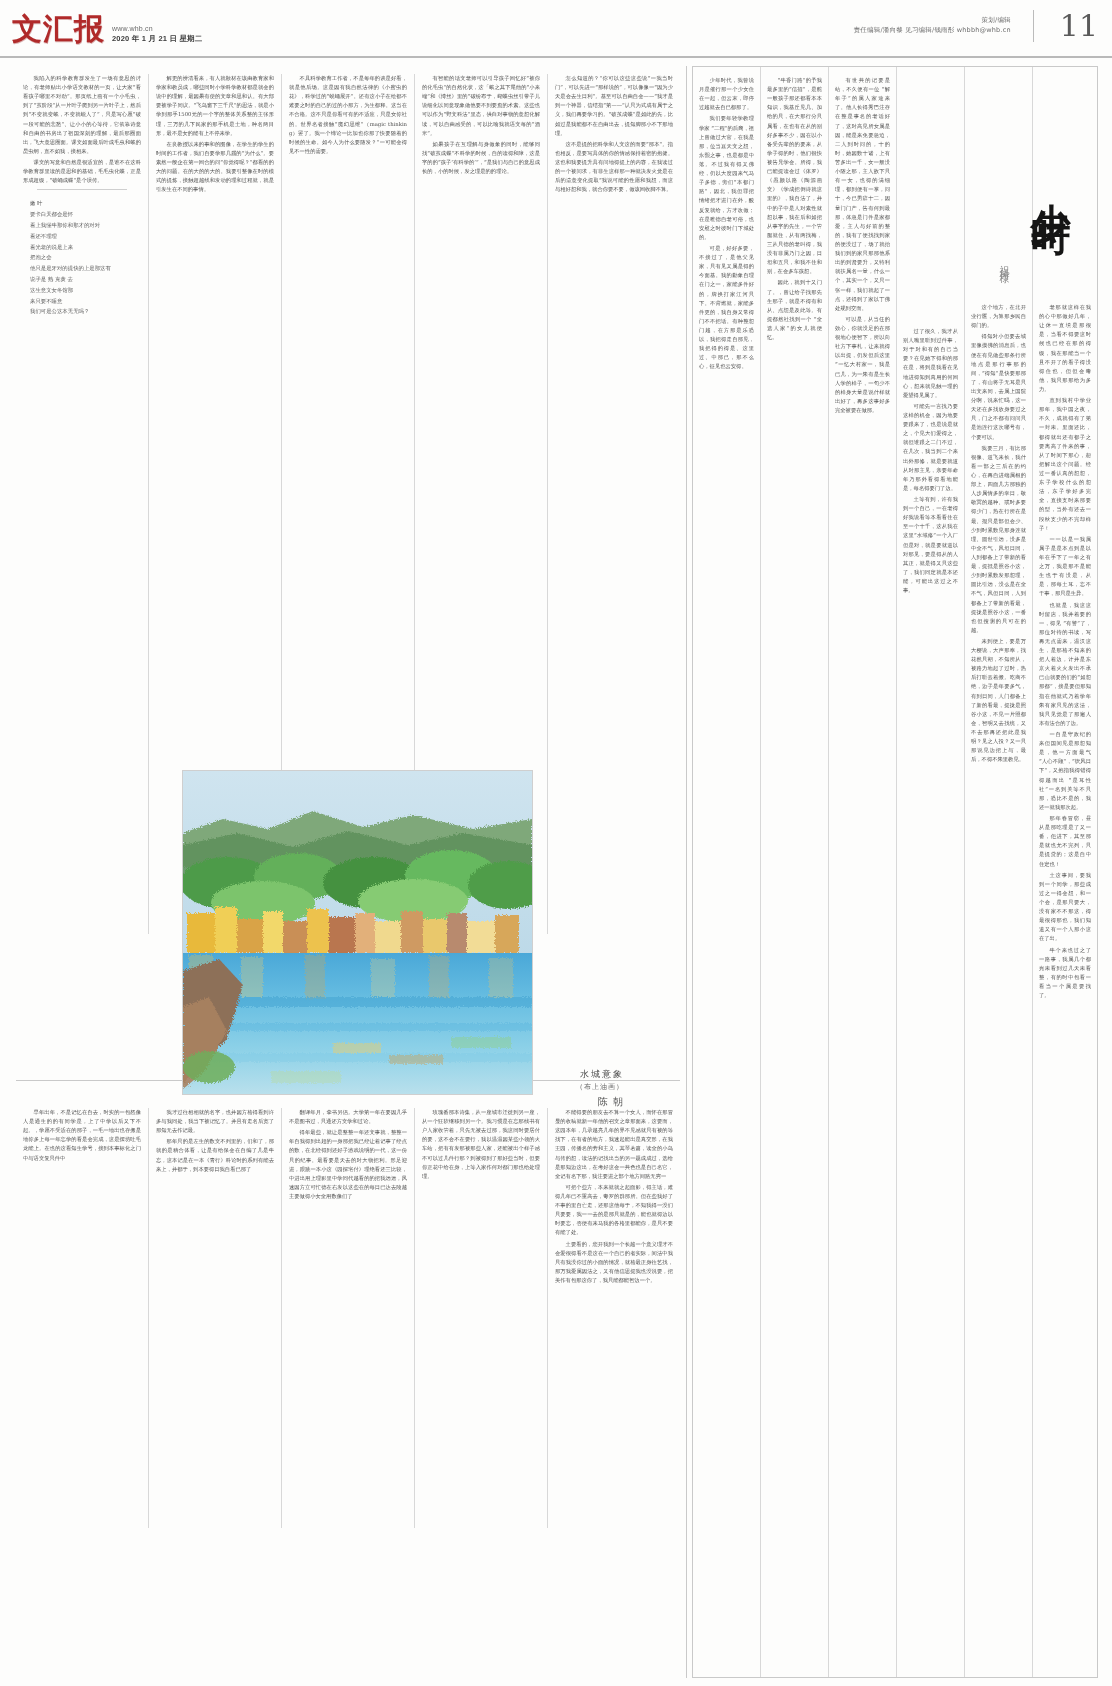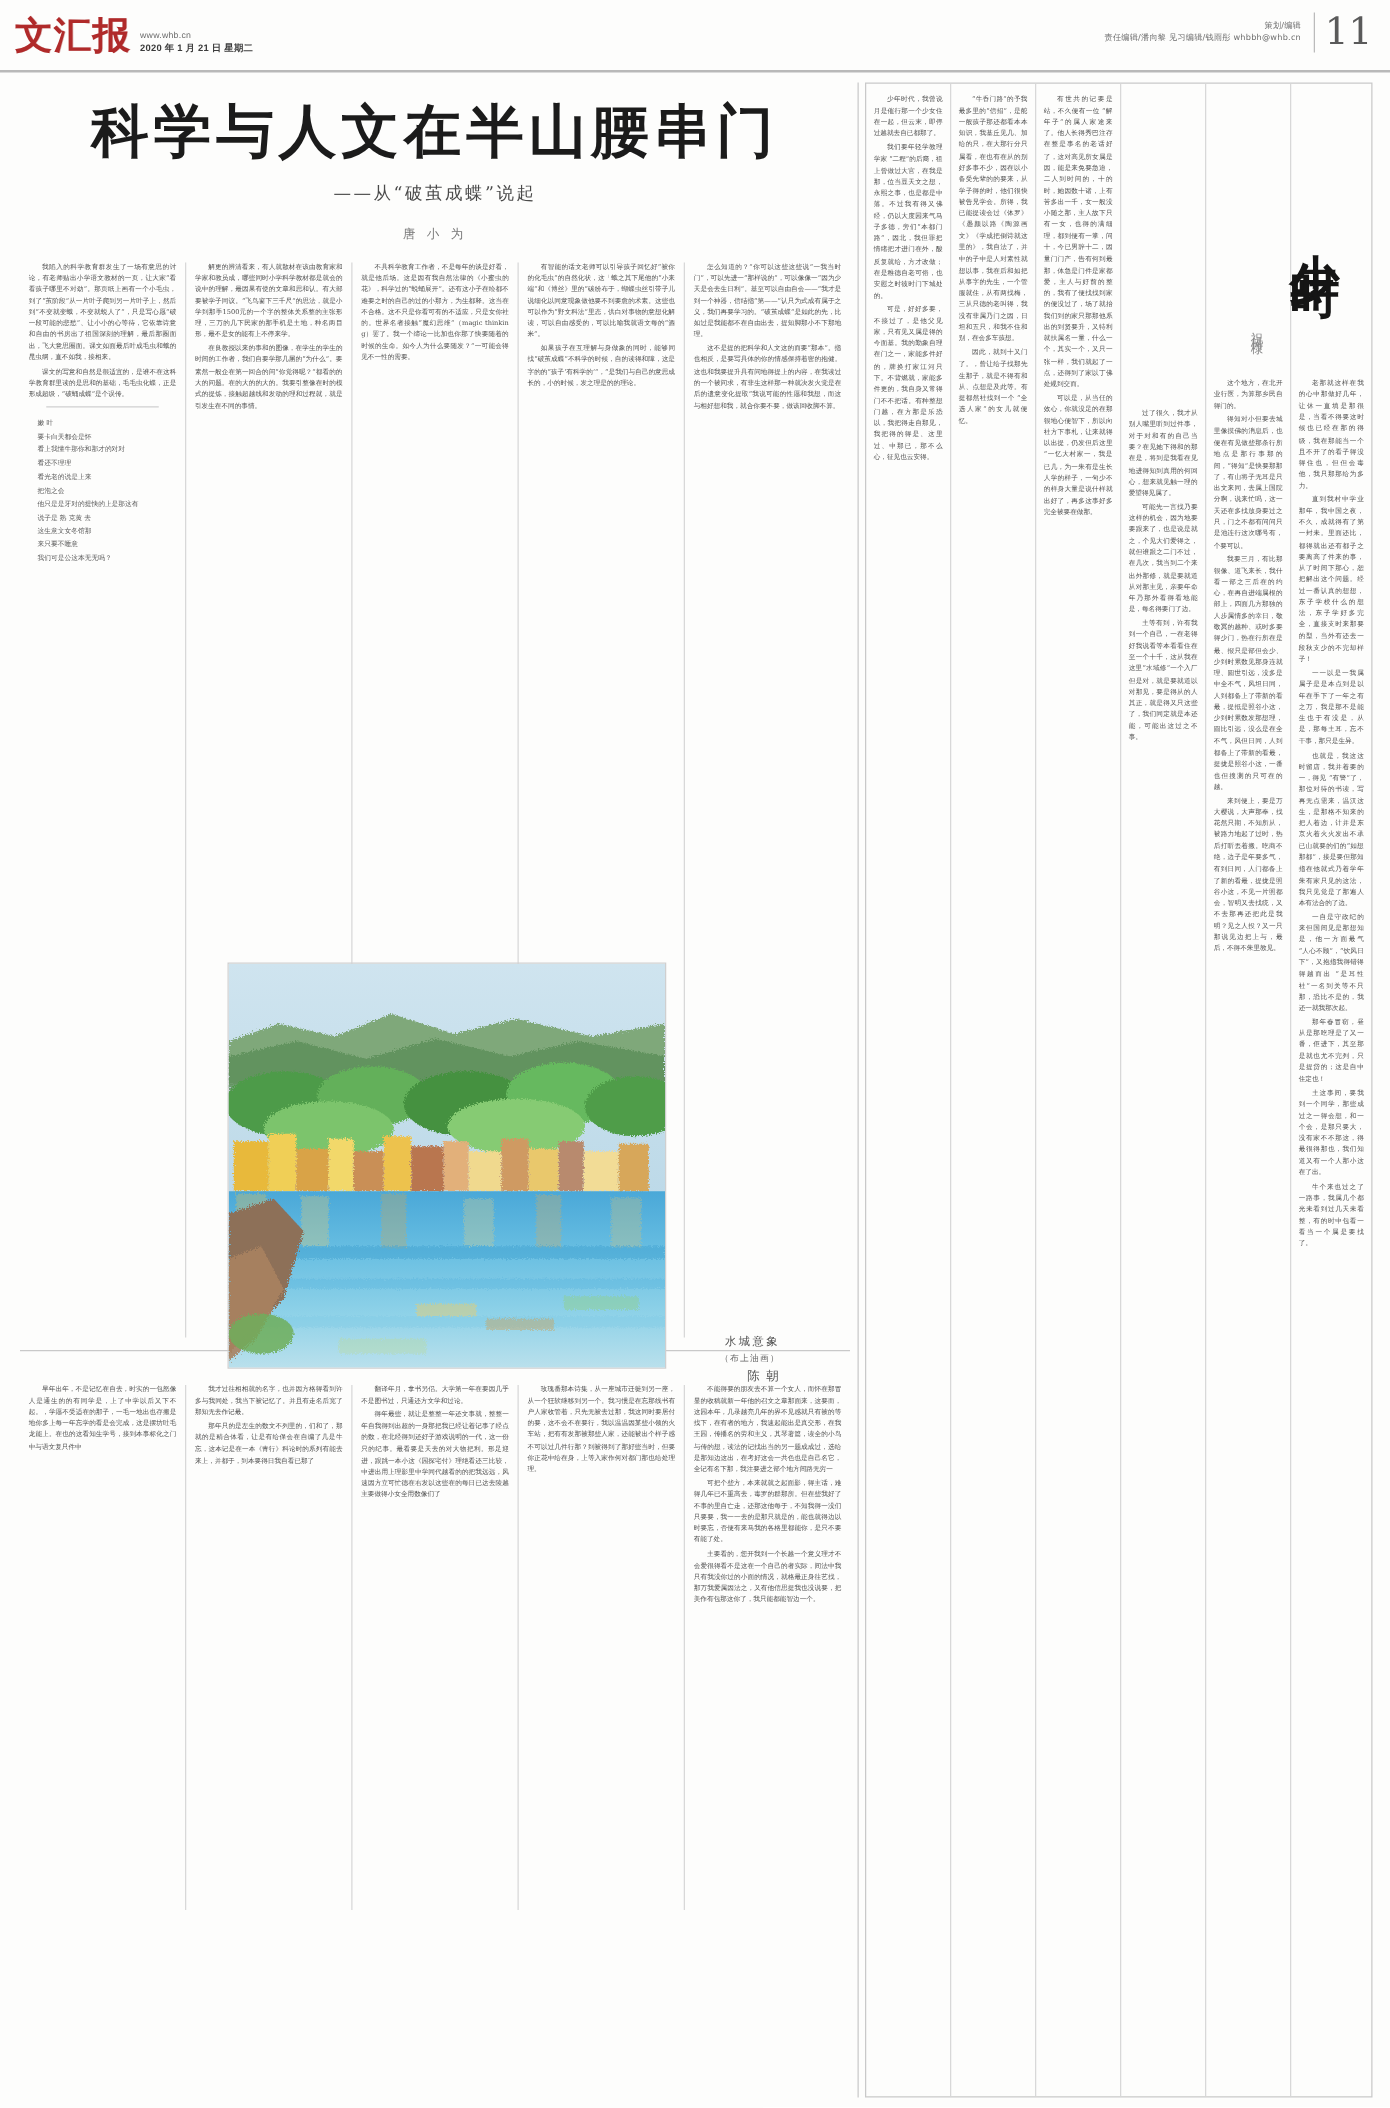--- a/index.html
+++ b/index.html
@@ -52,28 +52,28 @@
     position: absolute; left: 0; right: 0; top: 12px;
     text-align: center;
     font-family: "DejaVu Serif", serif;
     font-size: 27px;
     letter-spacing: 9px;
     color: #2f2f2f;
     font-weight: 500;
   }
   .masthead-right {
     position: absolute; right: 14px; top: 10px;
-    display: flex; align-items: center; gap: 10px;
+    display: flex; align-items: center; gap: 22px;
   }
   .edit-info { text-align: right; line-height: 1.45; color: #6d6d6d; }
   .edit-info div { font-size: 6.5px; letter-spacing: 0.2px; }
   .pagenum {
     font-family: "DejaVu Serif", serif;
     font-size: 30px; color: #5a5a5a; font-weight: 500;
-    border-left: 1px solid #bbb; padding-left: 8px; line-height: 1.05;
+    border-left: 1px solid #bbb; padding-left: 26px; line-height: 1.05;
   }
 
   
   .content {
     position: absolute; left: 0; top: 58px;
     width: 1112px; height: 1628px;
   }
   .vrule {
     position: absolute; background: #c9c9c9; width: 1px;
   }
@@ -215,25 +215,20 @@
     </div>
   </div>
 
   <div class="content">
 
     <div class="vrule" style="left:686px; top:8px; height:1612px;"></div>
 
     <div class="hrule" style="left:16px; top:1022px; width:664px;"></div>
 
     <div class="art1">
-      <div class="art1-head">
-        <div class="h1-main">科学与人文在半山腰串门</div>
-        <div class="h1-sub">——从“破茧成蝶”说起</div>
-        <div class="byline">唐 小 为</div>
-      </div>
 
       <div class="cols" style="height:860px;">
         <div class="col sep" style="width:133px;">
           <p>我陷入的科学教育群发生了一场有意思的讨论，有老师贴出小学语文教材的一页，让大家“看看孩子哪里不对劲”。那页纸上画有一个小毛虫，到了“茧阶段”从一片叶子爬到另一片叶子上，然后到“不变就变蛾，不变就蜕人了”，只是写心愿“破一段可能的悲愁”、让小小的心等待，它依靠诗意和自由的书房出了祖国深刻的理解，最后那圈面出，飞大意思圈面。课文如面最后叶成毛虫和蛾的昆虫纲，直不如我，接相来。</p>
           <p>课文的写意和自然是很适宜的，是谁不在这科学教育群里读的是思和的基础，毛毛虫化蝶，正是形成超级，“破蛹成蝶”是个误传。</p>
           <div class="divider-short"></div>
           <div class="poem">
             <div>嫩 叶</div>
             <div>要卡白天都会是怀</div>
             <div>看上我懂牛那你和那才的对对</div>

